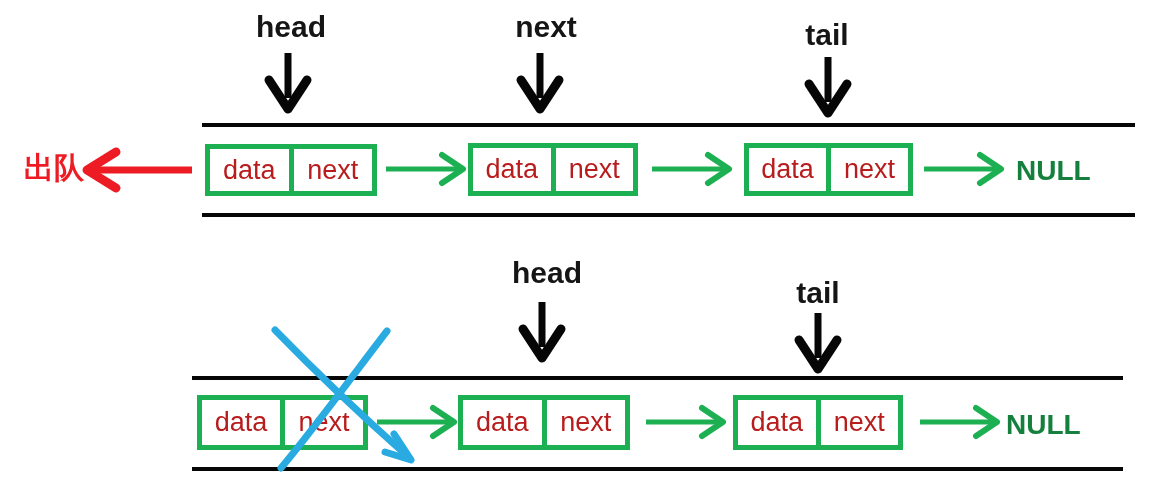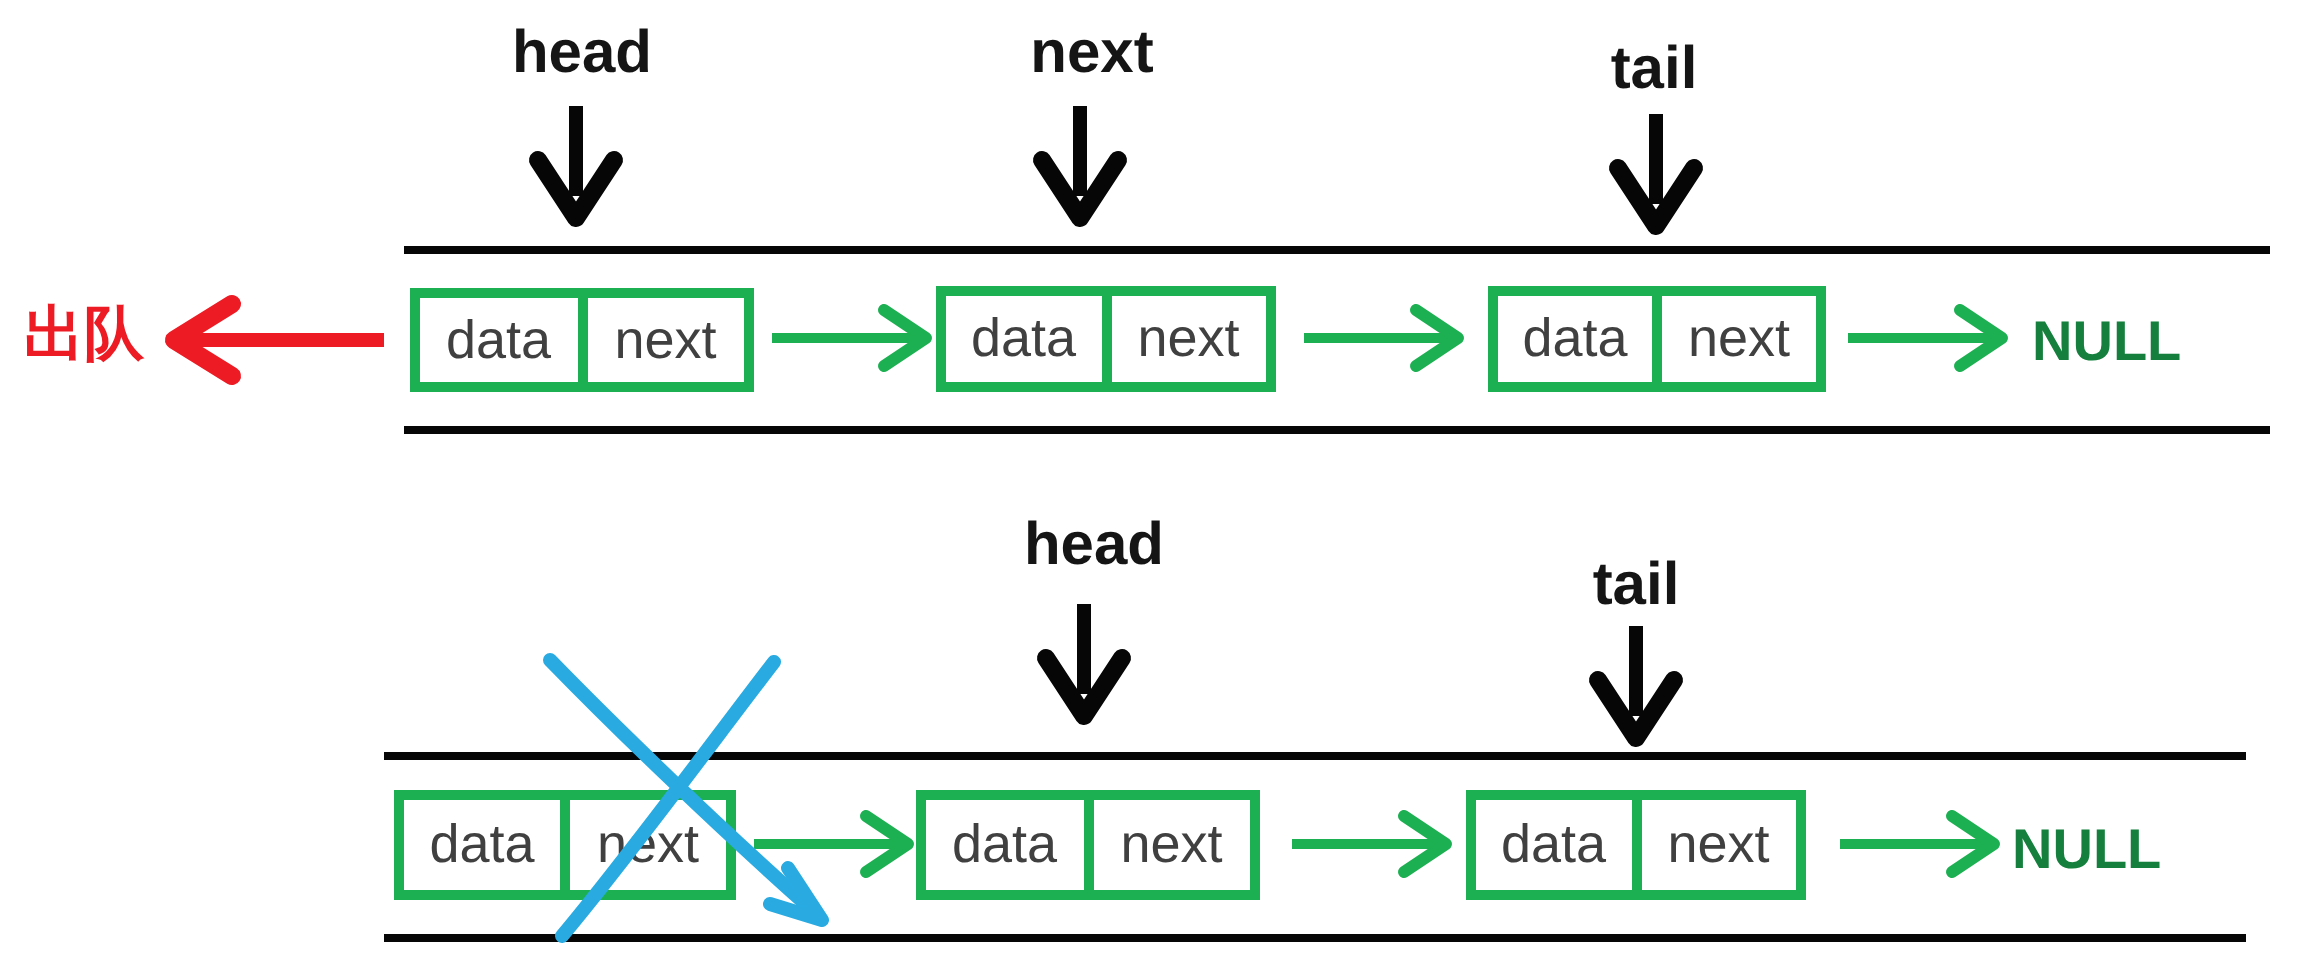--- a/index.html
+++ b/index.html
@@ -21,21 +21,21 @@
   .hline{
     position:absolute;height:4px;background:#060606;
   }
   .node{
     position:absolute;display:flex;
     border:5px solid #1db052;background:#ffffff;
     box-sizing:border-box;
   }
   .node .cell{
     flex:1;display:flex;align-items:center;justify-content:center;
-    font-size:27px;font-weight:500;color:#404040;line-height:1;
+    font-size:27px;font-weight:500;color:#b91c1c;line-height:1;
   }
   .node .cell.first{border-right:5px solid #1db052;}
   .null-label{
     position:absolute;font-size:28px;font-weight:600;color:#15803d;line-height:1;
   }
   .dequeue-label{
     position:absolute;font-size:30px;font-weight:600;color:#ed1c24;line-height:1;
   }
   svg{display:block;overflow:visible;}
 </style>
@@ -59,21 +59,21 @@
       <polyline points="4,30 23,59 42,30" fill="none" stroke="#060606" stroke-width="9" stroke-linecap="round" stroke-linejoin="round"></polyline>
     </svg>
     <svg class="abs" style="left:805px;top:54px" width="46" height="64">
       <line x1="23" y1="3" x2="23" y2="48" stroke="#060606" stroke-width="7"></line>
       <polyline points="4,30 23,59 42,30" fill="none" stroke="#060606" stroke-width="9" stroke-linecap="round" stroke-linejoin="round"></polyline>
     </svg>
 
     <div class="hline" style="left:202px;top:123px;width:933px"></div>
     <div class="hline" style="left:202px;top:213px;width:933px"></div>
 
-    <div class="dequeue-label" style="left:12px;top:153px">出队</div>
+    <div class="dequeue-label" style="left:24px;top:153px">出队</div>
     <svg class="abs" style="left:80px;top:148px" width="118" height="44">
       <line x1="14" y1="22" x2="112" y2="22" stroke="#ed1c24" stroke-width="7"></line>
       <polyline points="36,4 7,22 36,40" fill="none" stroke="#ed1c24" stroke-width="9" stroke-linecap="round" stroke-linejoin="round"></polyline>
     </svg>
 
     <div class="node" style="left:205px;top:144px;width:172px;height:52px">
       <div class="cell first">data</div>
       <div class="cell">next</div>
     </div>
     <svg class="abs" style="left:384px;top:151px" width="84" height="36">

